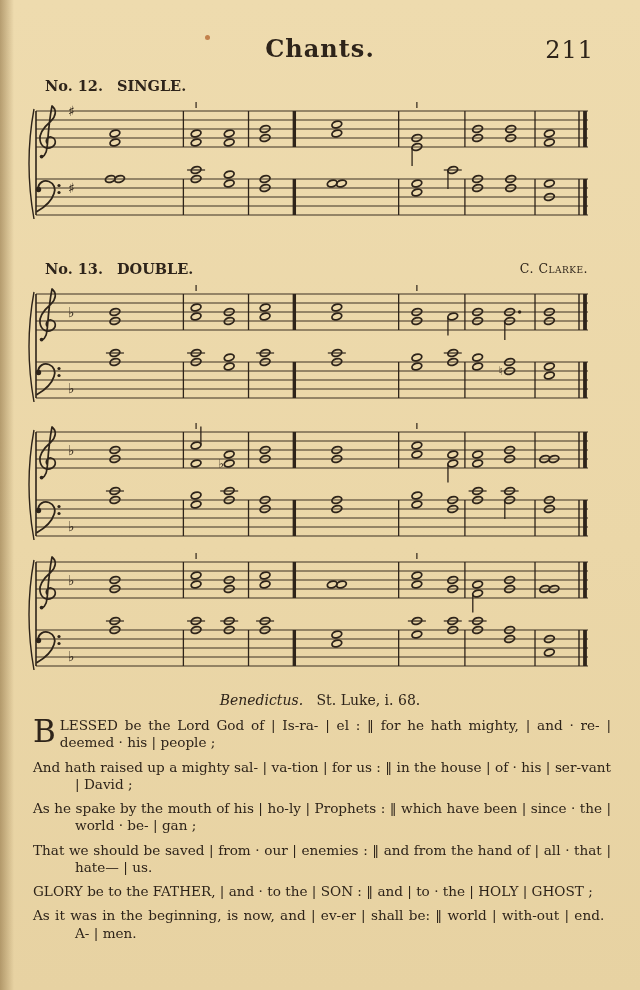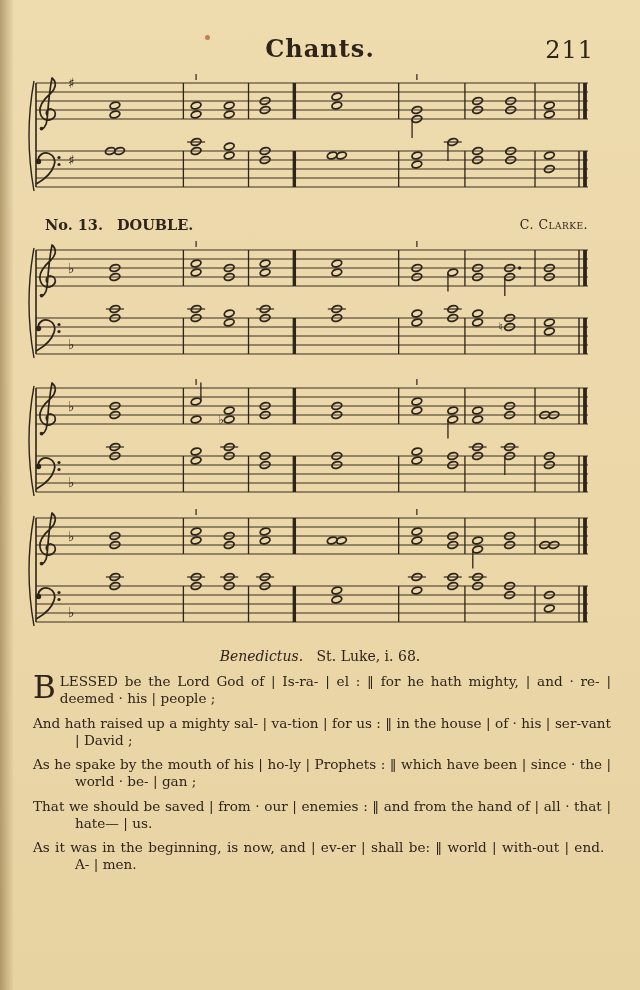--- a/index.html
+++ b/index.html
@@ -49,20 +49,23 @@
 <div class="edge-shadow"></div>
 <div class="speck"></div>
 
 <div class="page">
 
   <div class="header">
     <div class="title">Chants.</div>
     <div class="pagenum">211</div>
   </div>
 
+  <div class="sec-head">
+    <span>No. 12.</span><span class="typ">SINGLE.</span>
+  </div>
   <div class="sys">
       <svg width="572" height="130" viewBox="0 0 572 130">
         <line x1="8" y1="13" x2="560" y2="13" stroke="#3c3122" stroke-width="1.1"></line>
         <line x1="8" y1="81" x2="560" y2="81" stroke="#3c3122" stroke-width="1.1"></line>
         <line x1="8" y1="22" x2="560" y2="22" stroke="#3c3122" stroke-width="1.1"></line>
         <line x1="8" y1="90" x2="560" y2="90" stroke="#3c3122" stroke-width="1.1"></line>
         <line x1="8" y1="31" x2="560" y2="31" stroke="#3c3122" stroke-width="1.1"></line>
         <line x1="8" y1="99" x2="560" y2="99" stroke="#3c3122" stroke-width="1.1"></line>
         <line x1="8" y1="40" x2="560" y2="40" stroke="#3c3122" stroke-width="1.1"></line>
         <line x1="8" y1="108" x2="560" y2="108" stroke="#3c3122" stroke-width="1.1"></line>
@@ -133,21 +136,21 @@
         <line x1="419.96" y1="73" x2="419.96" y2="91" stroke="#2e241a" stroke-width="1.3"></line>
         <ellipse cx="449.6" cy="81" rx="5" ry="3.2" fill="none" stroke="#2e241a" stroke-width="1.8" transform="rotate(-16 449.6 81)"></ellipse>
         <ellipse cx="449.6" cy="90" rx="5" ry="3.2" fill="none" stroke="#2e241a" stroke-width="1.8" transform="rotate(-16 449.6 90)"></ellipse>
         <ellipse cx="482.71999999999997" cy="81" rx="5" ry="3.2" fill="none" stroke="#2e241a" stroke-width="1.8" transform="rotate(-16 482.71999999999997 81)"></ellipse>
         <ellipse cx="482.71999999999997" cy="90" rx="5" ry="3.2" fill="none" stroke="#2e241a" stroke-width="1.8" transform="rotate(-16 482.71999999999997 90)"></ellipse>
         <ellipse cx="521.36" cy="85.5" rx="5" ry="3.2" fill="none" stroke="#2e241a" stroke-width="1.8" transform="rotate(-16 521.36 85.5)"></ellipse>
         <ellipse cx="521.36" cy="99" rx="5" ry="3.2" fill="none" stroke="#2e241a" stroke-width="1.8" transform="rotate(-16 521.36 99)"></ellipse>
       </svg>
     </div>
 
-  <div class="sec-head" style="margin-top:16px;">
+  <div class="sec-head" style="margin-top:32px;">
     <span>No. 13.</span><span class="typ">DOUBLE.</span>
     <span class="composer">C. Clarke.</span>
   </div>
   <div class="sys">
       <svg width="572" height="130" viewBox="0 0 572 130">
         <line x1="8" y1="13" x2="560" y2="13" stroke="#3c3122" stroke-width="1.1"></line>
         <line x1="8" y1="81" x2="560" y2="81" stroke="#3c3122" stroke-width="1.1"></line>
         <line x1="8" y1="22" x2="560" y2="22" stroke="#3c3122" stroke-width="1.1"></line>
         <line x1="8" y1="90" x2="560" y2="90" stroke="#3c3122" stroke-width="1.1"></line>
         <line x1="8" y1="31" x2="560" y2="31" stroke="#3c3122" stroke-width="1.1"></line>
@@ -421,16 +424,17 @@
     <span class="it">Benedictus.</span>
     <span>&nbsp;</span>
     <span>St. Luke, i. 68.</span>
   </div>
 
   <div class="verses">
     <p class="verse v1wrap"><span class="dropcap">B</span><span>LESSED be the Lord God of | Is-ra- | el : ‖ for he hath mighty, | and · re- | deemed · his | people ;</span></p>
     <p class="verse hang"><span>And hath raised up a mighty sal- | va-tion | for us : ‖ in the house | of · his | ser-vant | David ;</span></p>
     <p class="verse hang"><span>As he spake by the mouth of his | ho-ly | Prophets : ‖ which have been | since · the | world · be- | gan ;</span></p>
     <p class="verse hang"><span>That we should be saved | from · our | enemies : ‖ and from the hand of | all · that | hate— | us.</span></p>
+    <p class="verse hang"><span>GLORY be to the FATHER, | and · to the | SON : ‖ and | to · the | HOLY | GHOST ;</span></p>
     <p class="verse hang"><span>As it was in the beginning, is now, and | ev-er | shall be: ‖ world | with-out | end.  A- | men.</span></p>
   </div>
 
 </div>
 
 </body></html>

